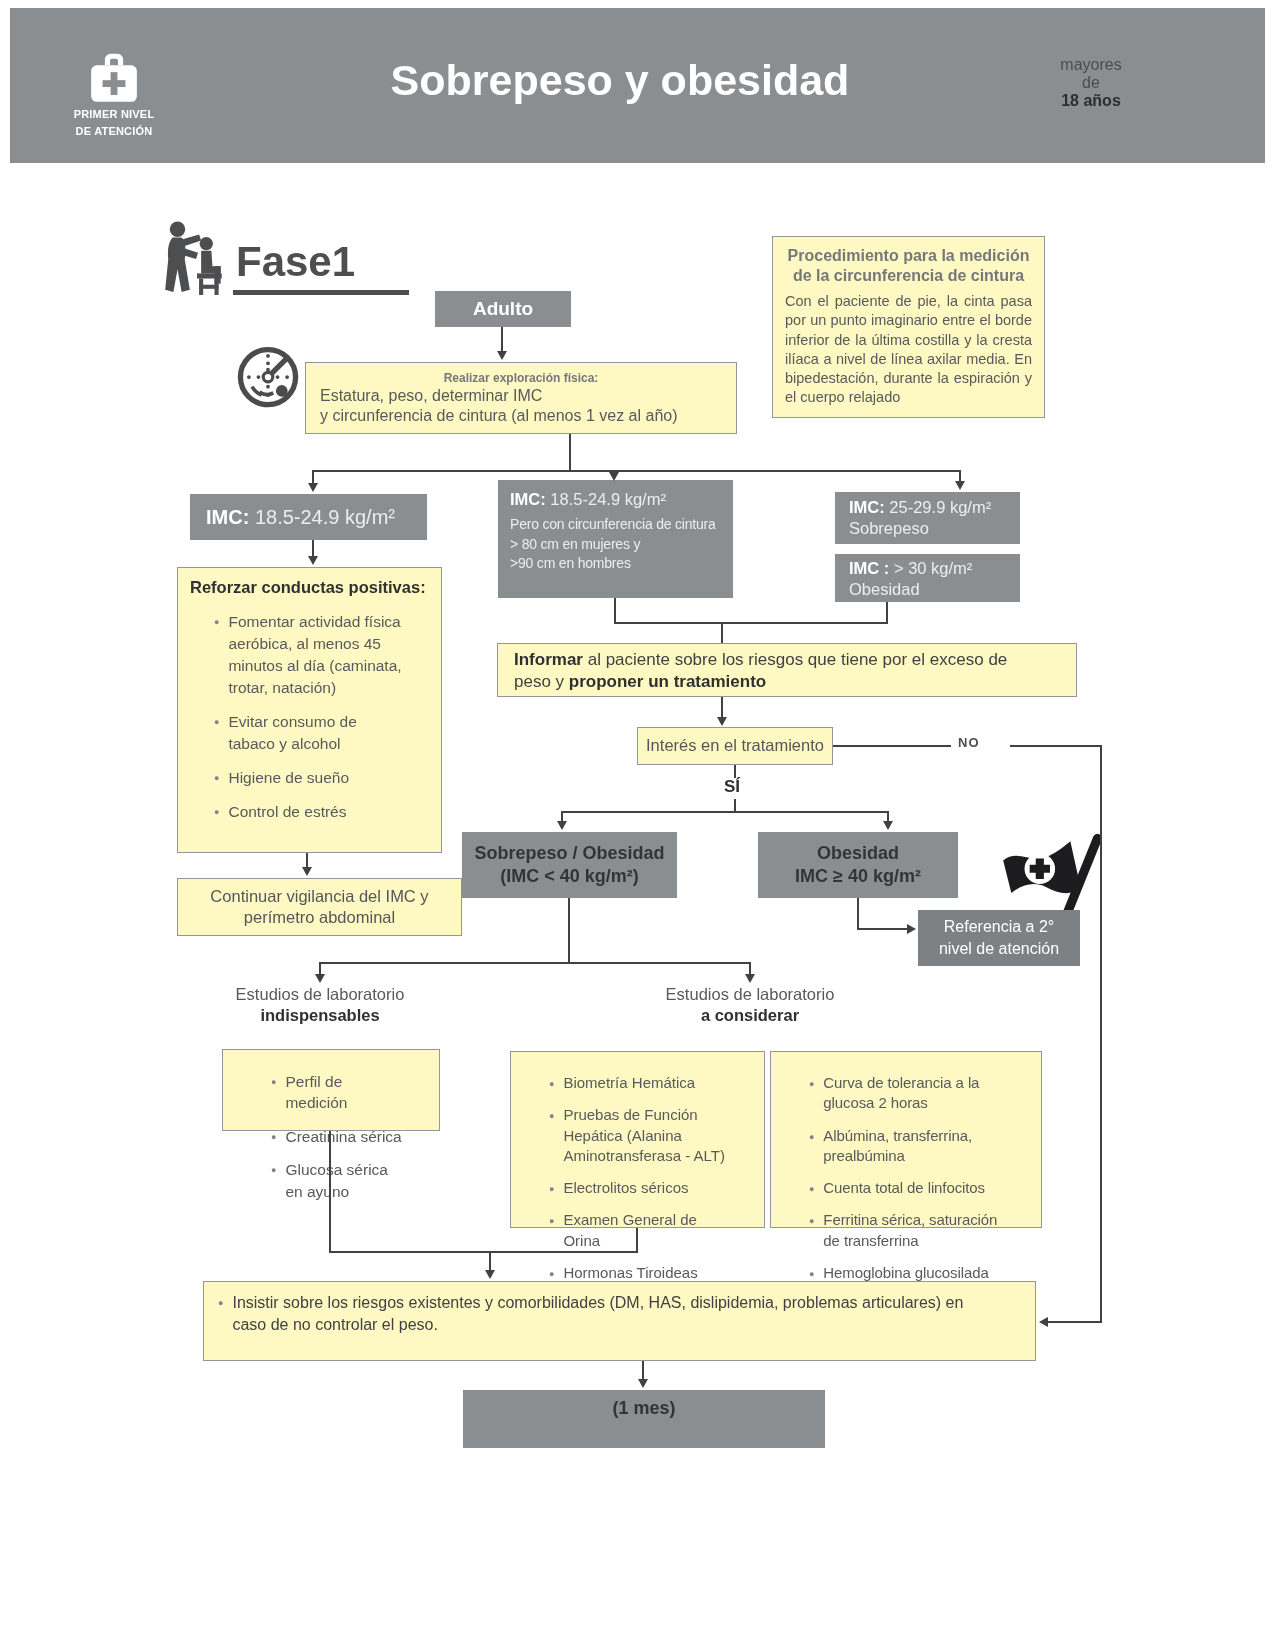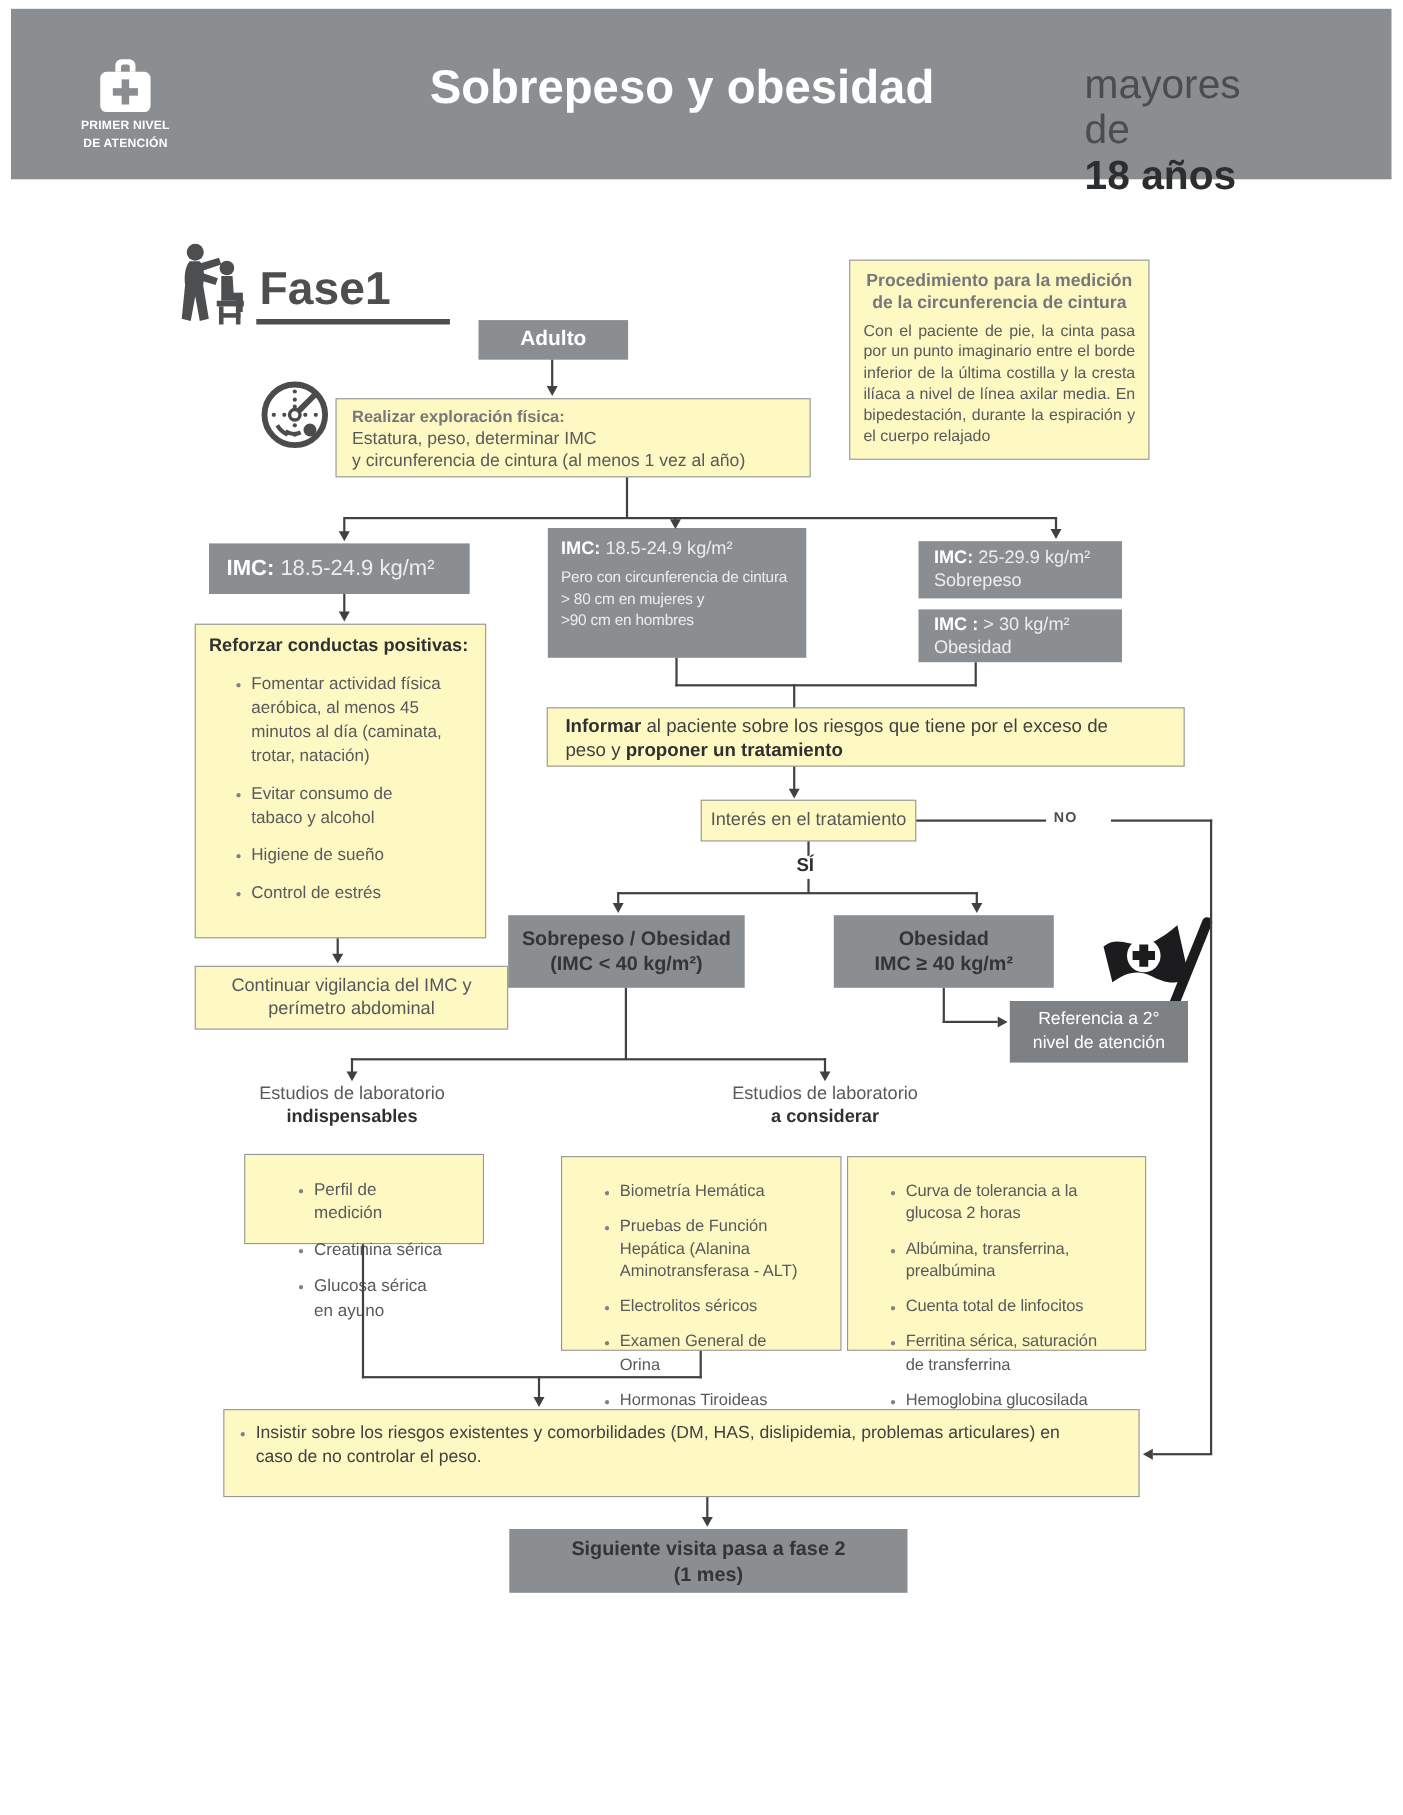--- a/index.html
+++ b/index.html
@@ -42,21 +42,21 @@
         <rect x="8" y="14" width="40" height="32" rx="5" fill="#ffffff"></rect>
         <rect x="25" y="20" width="6" height="20" fill="#8b8e91"></rect>
         <rect x="18" y="27" width="20" height="6" fill="#8b8e91"></rect>
       </svg>
     </span>
     <div class="abs ctr" style="left:42px;top:98px;width:124px;color:#fff;font-size:11px;font-weight:bold;line-height:1.55;letter-spacing:.2px;">
       <div>PRIMER NIVEL</div>
       <div>DE ATENCIÓN</div>
     </div>
     <div class="abs ctr" style="left:200px;top:48px;width:820px;color:#fff;font-size:43px;font-weight:bold;">Sobrepeso y obesidad</div>
-    <div class="abs" style="left:976px;top:48px;width:170px;line-height:1.12;font-size:37px;color:#4b4c4e;">
+    <div class="abs" style="left:996px;top:48px;width:170px;line-height:1.12;font-size:16px;color:#4b4c4e;text-align:center;">
       <div>mayores</div>
       <div>de</div>
       <div class="b" style="color:#2c2d2f;">18 años</div>
     </div>
   </div>
 
   <span class="abs" style="left:160px;top:220px;width:72px;height:76px;">
     <svg width="72" height="76" viewBox="0 0 70 74" fill="#4d4e50">
       <circle cx="17" cy="9" r="7.5"></circle>
       <path d="M12 17 C8 22 7 30 8 38 L5 68 L13 70 L17 48 L21 70 L29 68 L24 38 C26 28 24 20 21 17 Z"></path>
@@ -96,21 +96,21 @@
         <circle cx="42" cy="35" r="1.8"></circle>
           <circle cx="51" cy="35" r="1.8"></circle>
         <circle cx="33" cy="44" r="1.8"></circle>
           <circle cx="33" cy="52" r="1.8"></circle>
         <circle cx="46" cy="48" r="5.5"></circle>
       </g>
     </svg>
   </span>
 
   <div class="abs bord" style="left:305px;top:362px;width:432px;height:72px;padding:8px 14px;font-size:16px;line-height:1.25;">
-    <div class="gtitle" style="font-size:15px;">Realizar exploración física:</div>
+    <div class="gtitle" style="font-size:12px;text-align:center;">Realizar exploración física:</div>
     <div class="body-t">Estatura, peso, determinar IMC</div>
     <div class="body-t">y circunferencia de cintura (al menos 1 vez al año)</div>
   </div>
 
   <div class="abs bord" style="left:772px;top:236px;width:273px;height:182px;padding:9px 12px;">
     <div class="gtitle ctr" style="font-size:16px;line-height:1.25;">
       <div>Procedimiento para la medición</div>
       <div>de la circunferencia de cintura</div>
     </div>
     <div class="body-t" style="margin-top:6px;font-size:14.5px;line-height:1.33;text-align:justify;">Con el paciente de pie, la cinta pasa por un punto imaginario entre el borde inferior de la última costilla y la cresta ilíaca a nivel de línea axilar media. En bipedestación, durante la espiración y el cuerpo relajado</div>
@@ -240,21 +240,20 @@
     </ul>
   </div>
 
   <div class="abs bord" style="left:203px;top:1281px;width:833px;height:80px;padding:7px 14px;">
     <div class="blt" style="margin-top:3px;font-size:16px;line-height:1.35;color:#414042;width:780px;">
       <span>Insistir sobre los riesgos existentes y comorbilidades (DM, HAS, dislipidemia, problemas articulares) en caso de no controlar el peso.</span>
     </div>
   </div>
 
   <div class="abs gray ctr" style="left:463px;top:1390px;width:362px;height:58px;padding-top:7px;font-size:18px;line-height:1.3;">
-    <div class="dkt">Siguiente visita pasa a fase 2</div>
     <div class="dkt">(1 mes)</div>
   </div>
 
   <div class="vl" style="left:501px;top:327px;height:26px;"></div>
   <div class="arrd" style="left:497px;top:351px;"></div>
 
   <div class="vl" style="left:569px;top:434px;height:37px;"></div>
   <div class="hl" style="left:313px;top:470px;width:648px;"></div>
   <div class="vl" style="left:312px;top:470px;height:14px;"></div>
   <div class="arrd" style="left:308px;top:483px;"></div>

